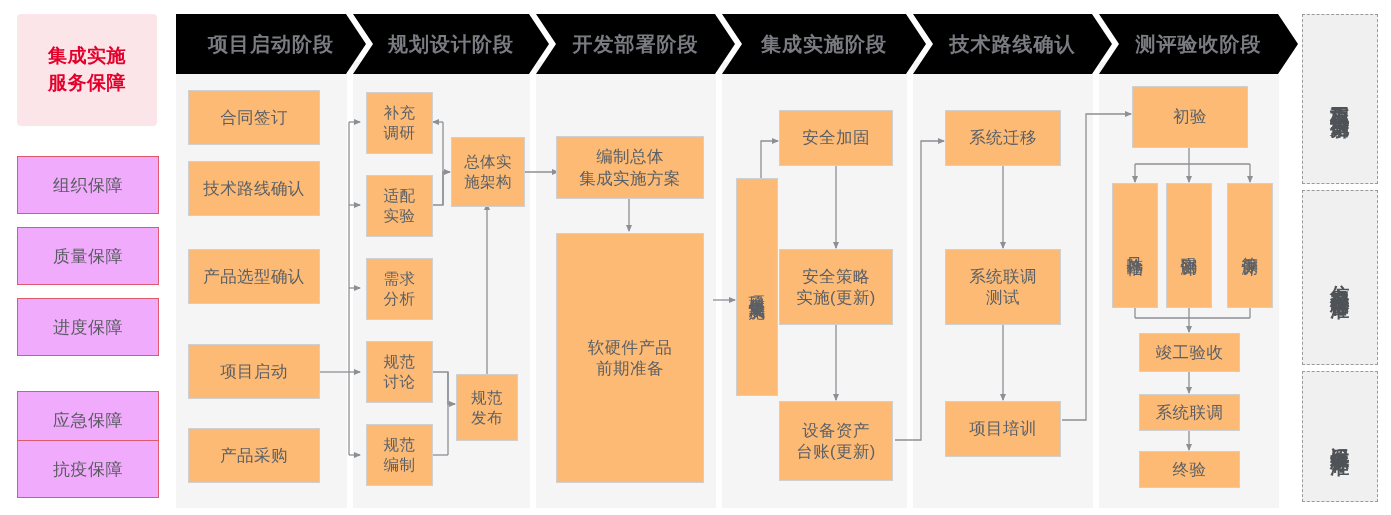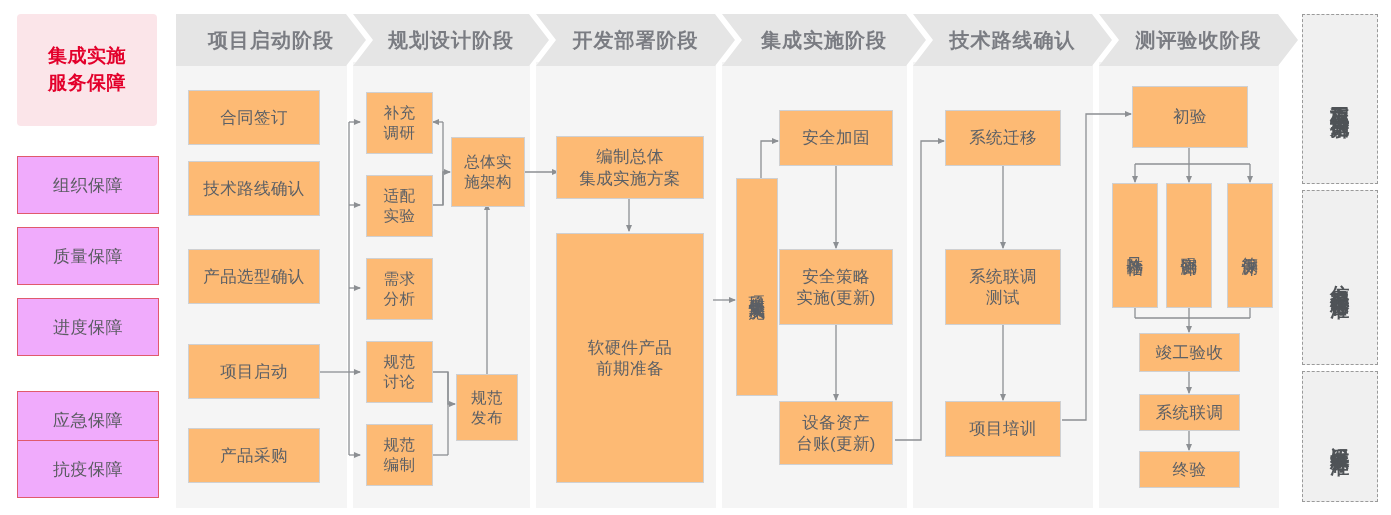--- a/index.html
+++ b/index.html
@@ -17,21 +17,21 @@
   .side-box{
     position:absolute;left:17px;width:140px;height:56px;
     border:1.4px solid #e05a6d;background:#f0abfc;
     display:flex;align-items:center;justify-content:center;
     color:#595b60;font-size:17px;letter-spacing:.5px;
   }
 
   
   .col-body{position:absolute;top:62px;height:446px;background:#f5f5f5;}
   .col-head{
-    position:absolute;top:14px;height:52px;background:#e5e5e5;
+    position:absolute;top:14px;height:60px;background:#000000;
     display:flex;align-items:center;justify-content:center;
     color:#7a7c82;font-weight:bold;font-size:20px;letter-spacing:1px;
     clip-path:polygon(0 0, calc(100% - 20px) 0, 100% 50%, calc(100% - 20px) 100%, 0 100%);
   }
   .col-head.notch{
     clip-path:polygon(0 0, calc(100% - 20px) 0, 100% 50%, calc(100% - 20px) 100%, 0 100%, 20px 50%);
   }
 
   
   .node{
@@ -198,21 +198,21 @@
       <span style="white-space:pre-line">软硬件产品
 前期准备</span>
     </div>
 
   <div class="node vert" style="left:736px;top:178px;width:42px;height:218px">项目整体集成实施</div>
   <div class="node" style="left:779px;top:110px;width:114px;height:56px">安全加固</div>
   <div class="node" style="left:779px;top:249px;width:114px;height:76px">
       <span style="white-space:pre-line">安全策略
 实施(更新)</span>
     </div>
-  <div class="node" style="left:779px;top:401px;width:114px;height:64px">
+  <div class="node" style="left:779px;top:401px;width:114px;height:80px">
       <span style="white-space:pre-line">设备资产
 台账(更新)</span>
     </div>
 
   <div class="node" style="left:945px;top:110px;width:116px;height:56px">系统迁移</div>
   <div class="node" style="left:945px;top:249px;width:116px;height:76px">
       <span style="white-space:pre-line">系统联调
 测试</span>
     </div>
   <div class="node" style="left:945px;top:401px;width:116px;height:56px">项目培训</div>

